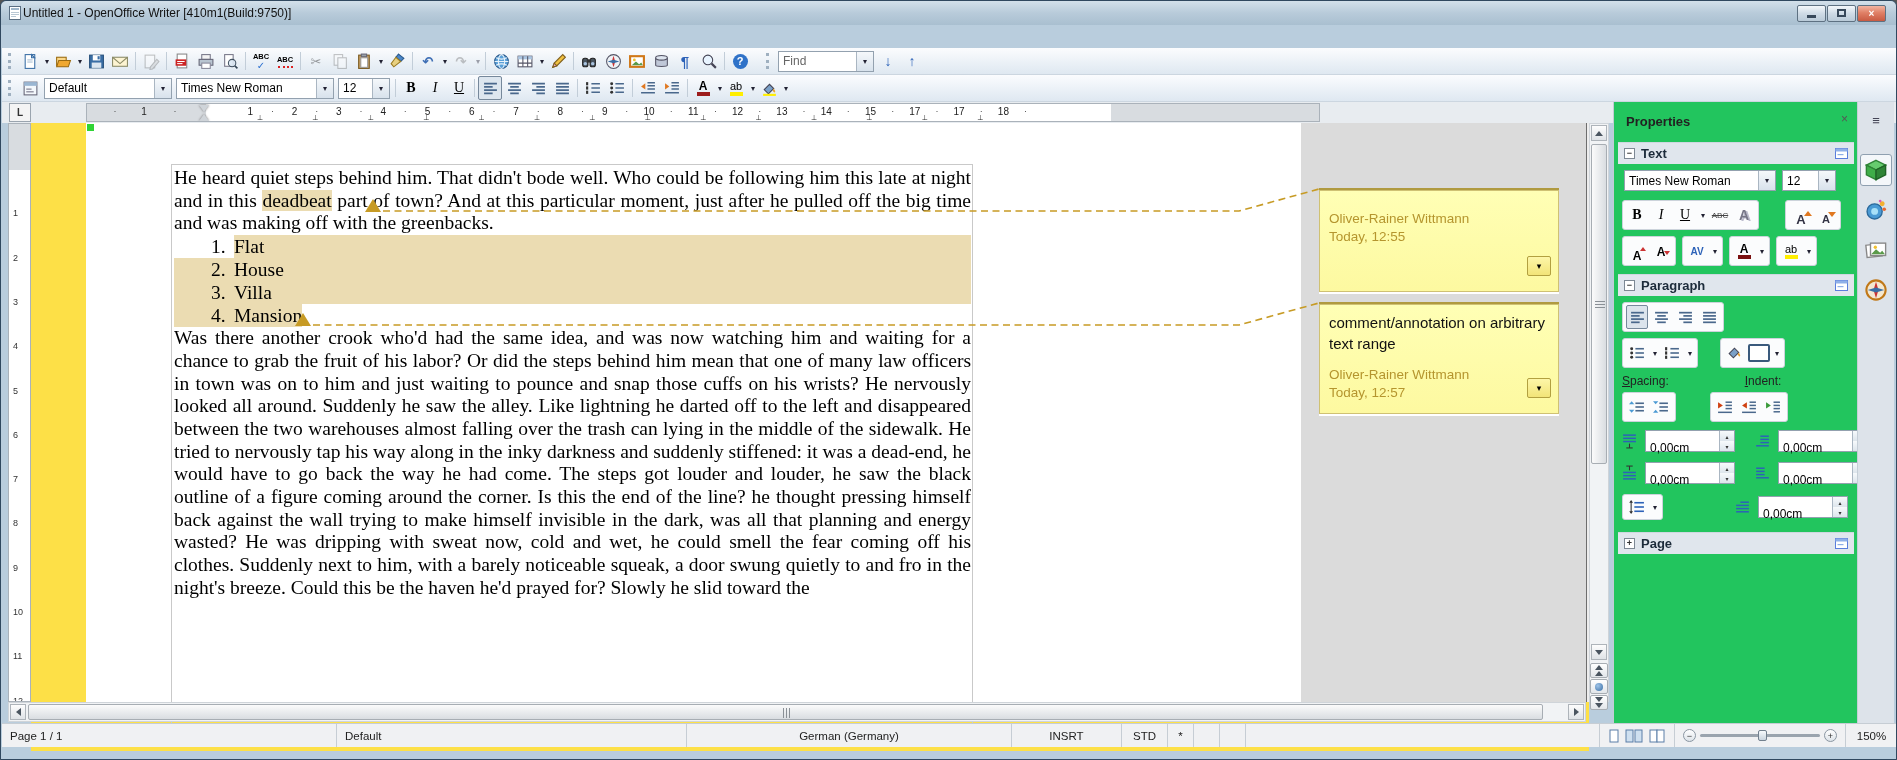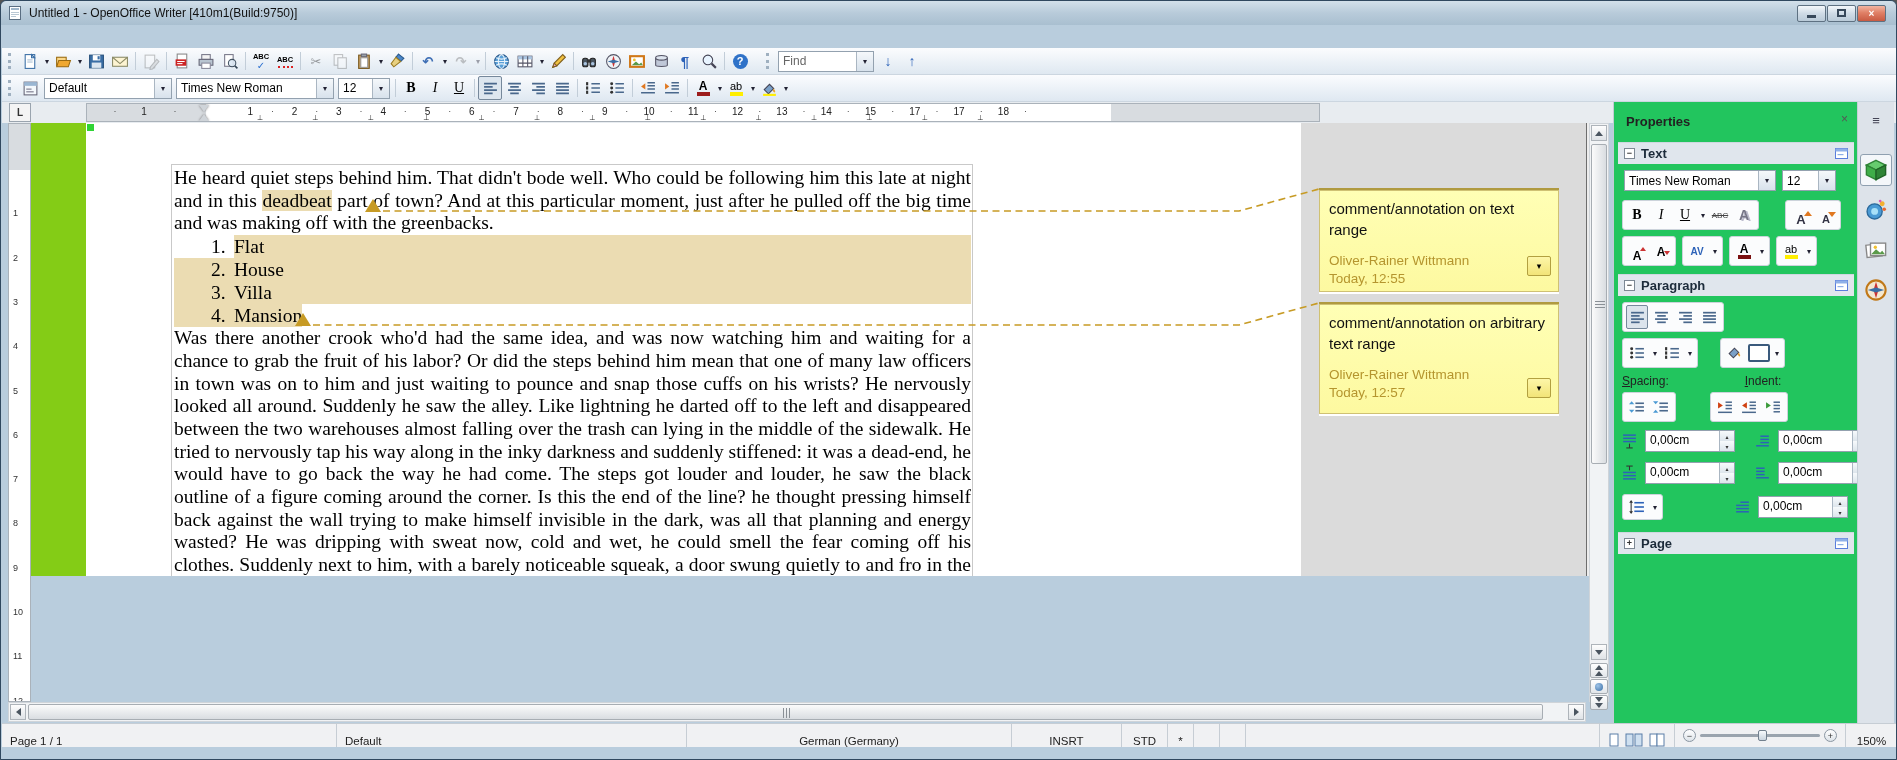--- a/index.html
+++ b/index.html
@@ -3,21 +3,21 @@
 <meta charset="utf-8">
 <style>
   html,body{margin:0;padding:0;background:#555;}
   #app{position:relative;width:1897px;height:760px;background:#b9cddd;
        font-family:"Liberation Sans",sans-serif;font-size:12px;color:#000;
        border:1px solid #30485f;border-radius:6px 6px 0 0;overflow:hidden;box-sizing:border-box;}
   #app *{box-sizing:border-box;}
   
   #titlebar{position:absolute;left:0;top:0;width:100%;height:24px;
     background:linear-gradient(#d3e0ea,#b8cbda 50%,#a9bfd0);display:flex;align-items:center;padding:0 6px;border-radius:6px 6px 0 0;}
-  #title-text{margin-left:6px;font-size:12px;color:#111;}
+  #title-text{font-size:12px;color:#111;}
   .capbtns{margin-left:auto;display:flex;gap:1px;padding-right:4px;}
   .capbtn{width:29px;height:17px;border:1px solid #5e7182;border-radius:2px;
     background:linear-gradient(#f4f8fb,#cfdbe6 50%,#b9cad8);display:flex;align-items:center;justify-content:center;font-size:10px;color:#222;}
   .capbtn.close{background:linear-gradient(#f2b5a2,#e08066 45%,#c85a42);color:#fff;font-weight:bold;}
   .minbar{width:9px;height:3px;background:#37485a;margin-top:6px;}
   .maxbox{width:9px;height:8px;border:2px solid #37485a;}
   
   #menubar{position:absolute;left:1px;top:24px;width:1895px;height:23px;background:#f2f5f9;
     border-bottom:1px solid #d9e0e8;display:flex;align-items:center;padding-left:6px;}
   .menu-item{padding:3px 8px;cursor:default;}
@@ -52,21 +52,21 @@
   .rdot{position:absolute;top:2px;font-size:9px;color:#444;transform:translateX(-50%);}
   .rtab{position:absolute;bottom:-1px;font-size:7px;color:#222;transform:translateX(-50%);}
   #indent-marker{position:absolute;left:112px;top:1px;width:11px;height:16px;}
   #indent-marker .tri-d{width:0;height:0;border-left:5px solid transparent;border-right:5px solid transparent;border-top:7px solid #cfd4d9;filter:drop-shadow(0 0 1px #777);}
   #indent-marker .tri-u{width:0;height:0;border-left:5px solid transparent;border-right:5px solid transparent;border-bottom:7px solid #cfd4d9;filter:drop-shadow(0 0 1px #777);margin-top:2px;}
   
   #workspace{position:absolute;left:0;top:122px;width:1897px;height:579px;}
   #vruler{position:absolute;left:7px;top:0;width:23px;height:579px;background:#d8dce0;border:1px solid #aab2ba;overflow:hidden;}
   #vruler .white{position:absolute;top:46px;left:0;width:100%;height:533px;background:#fff;}
   .vnum{position:absolute;left:4px;font-size:9px;color:#333;}
-  #canvas{position:absolute;left:30px;top:0;width:1558px;height:453px;background:#84cc16;overflow:hidden;}
+  #canvas{position:absolute;left:30px;top:0;width:1558px;height:628px;background:#fde047;overflow:hidden;}
   #page{position:absolute;left:55px;top:0;width:1215px;height:579px;background:#fff;}
   #green-marker{position:absolute;left:1px;top:1px;width:7px;height:7px;background:#2fd435;}
   #textframe{position:absolute;left:85px;top:41px;width:802px;height:560px;border:1px solid #c9c9c9;padding:2px 1px 0 2px;overflow:hidden;
     font-family:"Liberation Serif",serif;font-size:19.5px;line-height:22.7px;text-align:justify;color:#000;}
   .hl{background:#ebdcb2;}
   .doclist{margin:0;padding:0;list-style:none;}
   .lrow{display:flex;height:23px;line-height:23px;}
   .lnum{width:30px;text-align:right;padding-right:0;flex:0 0 60px;}
   .lnum span{display:inline-block;width:56px;text-align:left;padding-left:33px;}
   .lrow .ltext{flex:1;}
@@ -108,29 +108,29 @@
   .sb-header{position:absolute;left:4px;width:236px;height:22px;background:#e0e6ed;border-top:1px solid #cfd7e0;display:flex;align-items:center;padding:0 6px;font-weight:bold;font-size:13px;color:#1c2b3a;}
   .expbox{width:11px;height:11px;border:1px solid #7d8894;background:#fff;font-size:9px;line-height:9px;text-align:center;margin-right:6px;color:#333;}
   .launcher{margin-left:auto;}
   .sb-row{position:absolute;display:flex;align-items:center;}
   .sb-group{background:#fbfcfd;border:1px solid #ccd3db;border-radius:3px;height:30px;display:flex;align-items:center;padding:0 3px;gap:2px;}
   .sbtn{min-width:22px;height:24px;display:flex;align-items:center;justify-content:center;border:1px solid transparent;border-radius:2px;}
   .sbtn.pressed{background:#dce4ec;border:1px solid #76889b;}
   .sb-label{font-size:12px;color:#222;}
   .mn::first-letter{text-decoration:underline;}
   .spin{height:22px;background:#fff;border:1px solid #93a1af;display:flex;width:90px;}
-  .spin .sval{flex:1;padding:2px 4px;font-size:12px;}
+  .spin .sval{flex:1;padding:10px 4px;font-size:12px;}
   .spin .sarrows{width:15px;border-left:1px solid #aab6c2;display:flex;flex-direction:column;}
   .spin .sarrows div{flex:1;display:flex;align-items:center;justify-content:center;font-size:6px;color:#333;background:linear-gradient(#f7fafc,#dde5ec);}
   #sb-tabs{position:absolute;right:0;top:0;width:37px;height:100%;background:#dde3ea;border-left:1px solid #c6cfd8;}
   .tabbtn{position:absolute;left:2px;width:32px;height:32px;display:flex;align-items:center;justify-content:center;border:1px solid transparent;border-radius:3px;}
   .tabbtn.pressed{background:#f4f7fa;border:1px solid #8fa0b0;}
   
   #statusbar{position:absolute;left:1px;top:722px;width:1895px;height:24px;background:#f0f1f3;border-top:1px solid #c6cdd4;display:flex;align-items:center;font-size:11.5px;color:#222;}
-  .st-cell{height:100%;display:flex;align-items:flex-end;padding:0 8px;border-right:1px solid #c6cdd4;}
+  .st-cell{height:100%;display:flex;align-items:center;padding:0 8px;border-right:1px solid #c6cdd4;}
   .st-right{margin-left:auto;display:flex;align-items:center;height:100%;}
   #zoomslider{display:flex;align-items:center;gap:4px;padding:0 8px;}
   .zbtn{width:13px;height:13px;border-radius:50%;border:1px solid #8a96a2;background:linear-gradient(#fff,#dde3e9);display:flex;align-items:center;justify-content:center;font-size:9px;color:#333;}
   #ztrack{position:relative;width:120px;height:3px;background:#9aa4ae;border-radius:2px;}
   #ztick{position:absolute;left:50%;top:-3px;width:1px;height:9px;background:#9aa4ae;}
   #zthumb{position:absolute;left:48%;top:-4px;width:9px;height:11px;background:linear-gradient(#f7fafc,#c9d4de);border:1px solid #72808e;border-radius:2px;}
   svg{display:block;}
 </style>
 </head>
 <body>
@@ -601,21 +601,20 @@
                   <span>Mansion</span>
                 </span>
               </div>
           </div>
           <div><span>Was there another crook who'd had the same idea, and was now watching him and waiting for a chance to grab the fruit of his labor? Or did the steps behind him mean that one of many law officers in town was on to him and just waiting to pounce and snap those cuffs on his wrists? He nervously looked all around. Suddenly he saw the alley. Like lightning he darted off to the left and disappeared between the two warehouses almost falling over the trash can lying in the middle of the sidewalk. He tried to nervously tap his way along in the inky darkness and suddenly stiffened: it was a dead-end, he would have to go back the way he had come. The steps got louder and louder, he saw the black outline of a figure coming around the corner. Is this the end of the line? he thought pressing himself back against the wall trying to make himself invisible in the dark, was all that planning and energy wasted? He was dripping with sweat now, cold and wet, he could smell the fear coming off his clothes. Suddenly next to him, with a barely noticeable squeak, a door swung quietly to and fro in the night's breeze. Could this be the haven he'd prayed for? Slowly he slid toward the</span></div>
         </div>
       </div>
 
       <div id="comments-pane">
         <div class="comment" style="top:65px;height:106px;">
-          <div>comment/annotation on text range</div>
           <div class="c-author">Oliver-Rainer Wittmann</div>
           <div class="c-time">Today, 12:55</div>
           <div class="c-dd">
               <span>▾</span>
             </div>
         </div>
         <div class="comment" style="top:179px;height:114px;">
           <div>comment/annotation on arbitrary text range</div>
           <div class="c-author">Oliver-Rainer Wittmann</div>
           <div class="c-time">Today, 12:57</div>

